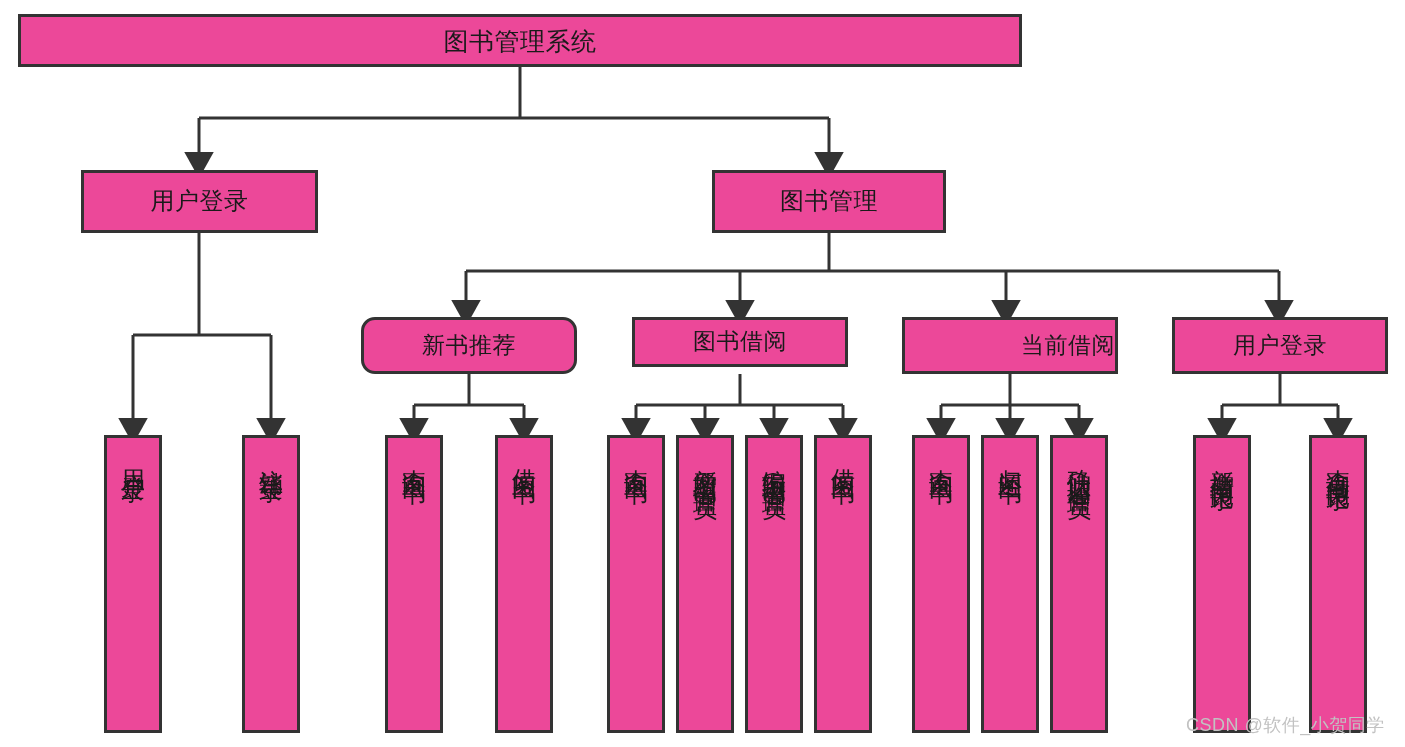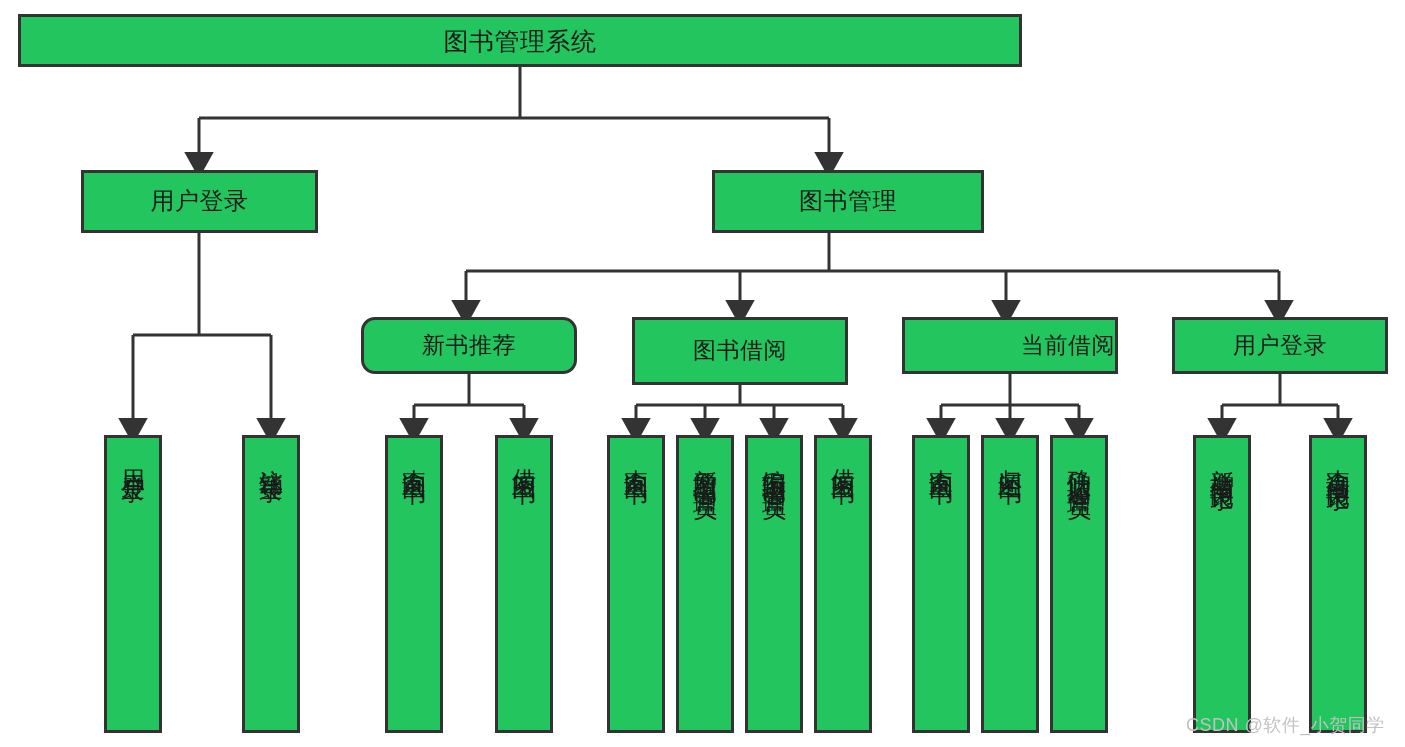--- a/index.html
+++ b/index.html
@@ -9,21 +9,21 @@
     font-family:"Liberation Sans","DejaVu Sans",sans-serif;
     overflow:hidden;
   }
   #canvas{position:relative;width:1405px;height:747px;}
 
   svg.connectors{position:absolute;left:0;top:0;width:1405px;height:747px;}
 
   .node{
     position:absolute;
     box-sizing:border-box;
-    background:#22c55e;
+    background:#ec4899;
     border:3px solid #333333;
     display:flex;
     align-items:center;
     justify-content:center;
     color:#1a1a1a;
     z-index:2;
   }
   .node .lbl{
     display:block;
     text-align:center;
@@ -114,28 +114,28 @@
     </g>
   </svg>
 
   <div class="node level0" style="left:18px;top:14px;width:1004px;height:53px;">
     <span class="lbl">图书管理系统</span>
   </div>
 
   <div class="node level1" style="left:81px;top:170px;width:237px;height:63px;">
     <span class="lbl">用户登录</span>
   </div>
-  <div class="node level1" style="left:712px;top:170px;width:272px;height:63px;">
+  <div class="node level1" style="left:712px;top:170px;width:234px;height:63px;">
     <span class="lbl">图书管理</span>
   </div>
 
   <div class="node level2" style="left:361px;top:317px;width:216px;height:57px;border-radius:14px;">
     <span class="lbl">新书推荐</span>
   </div>
-  <div class="node level2" style="left:632px;top:317px;width:216px;height:68px;">
+  <div class="node level2" style="left:632px;top:317px;width:216px;height:50px;">
     <span class="lbl">图书借阅</span>
   </div>
   <div class="node level2" style="left:902px;top:317px;width:216px;height:57px;justify-content:flex-end;">
     <span class="lbl">当前借阅</span>
   </div>
   <div class="node level2" style="left:1172px;top:317px;width:216px;height:57px;">
     <span class="lbl">用户登录</span>
   </div>
 
   <div class="node leaf" style="left:104px;top:435px;width:58px;height:298px;">

